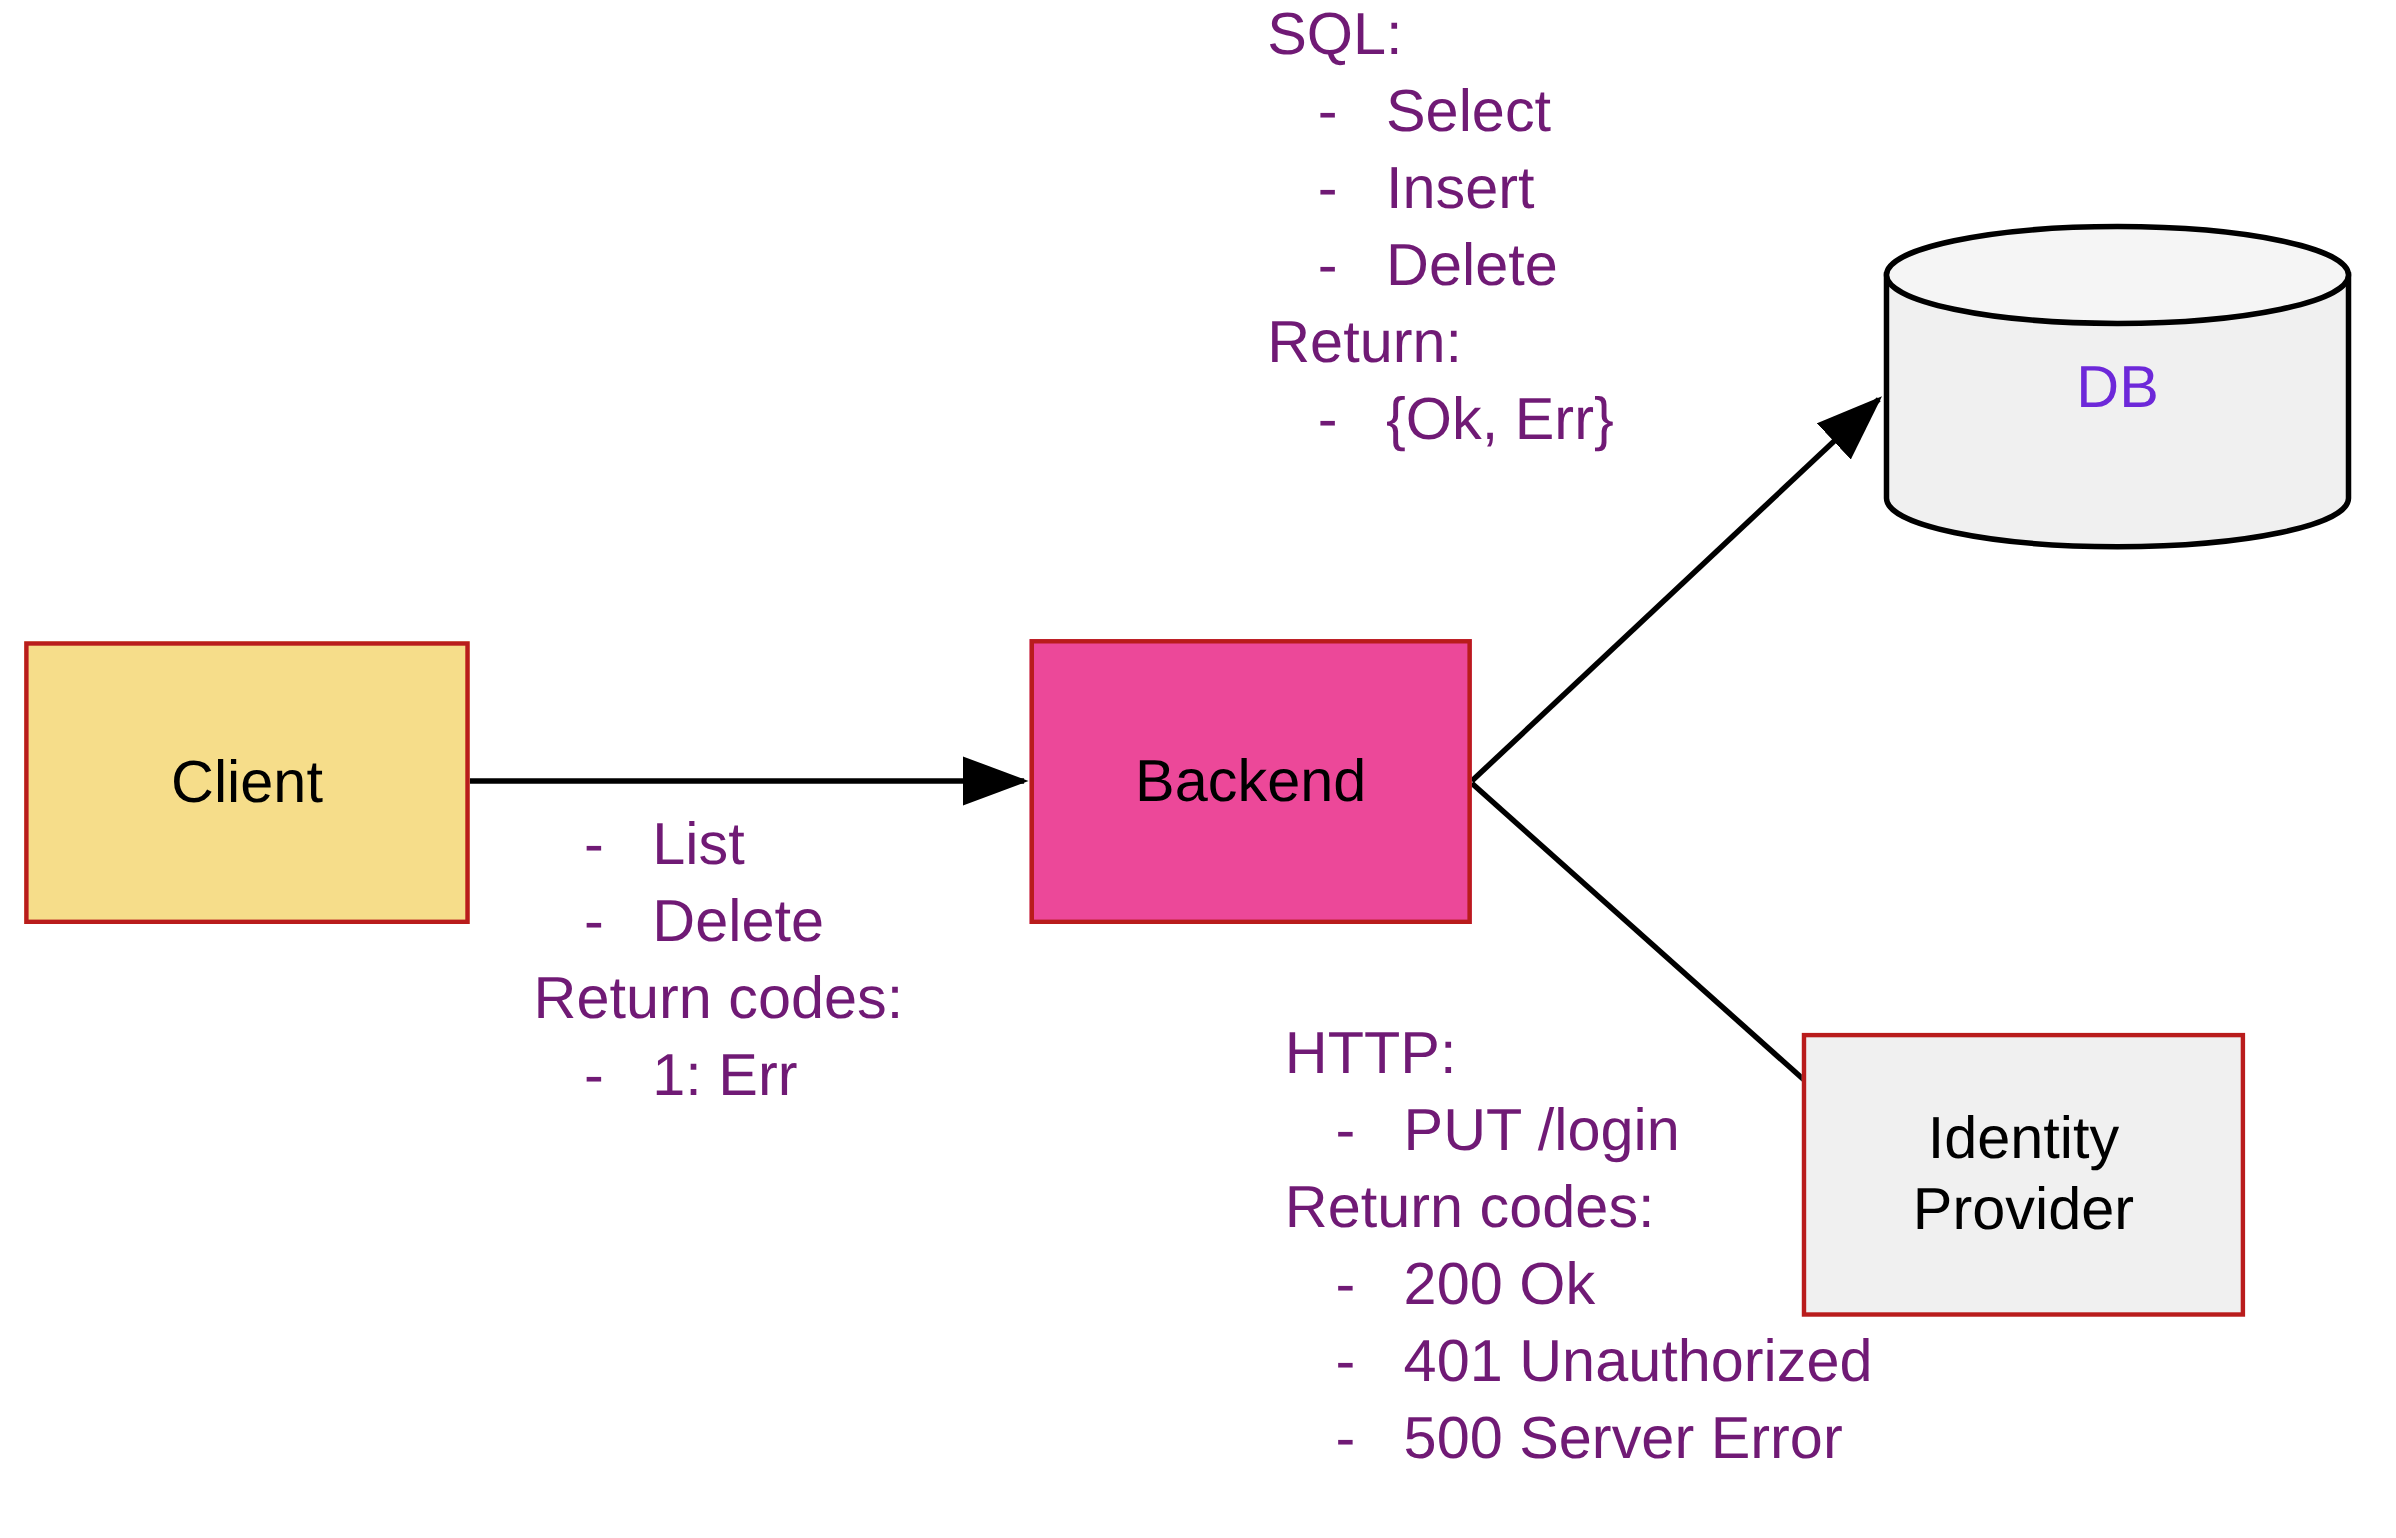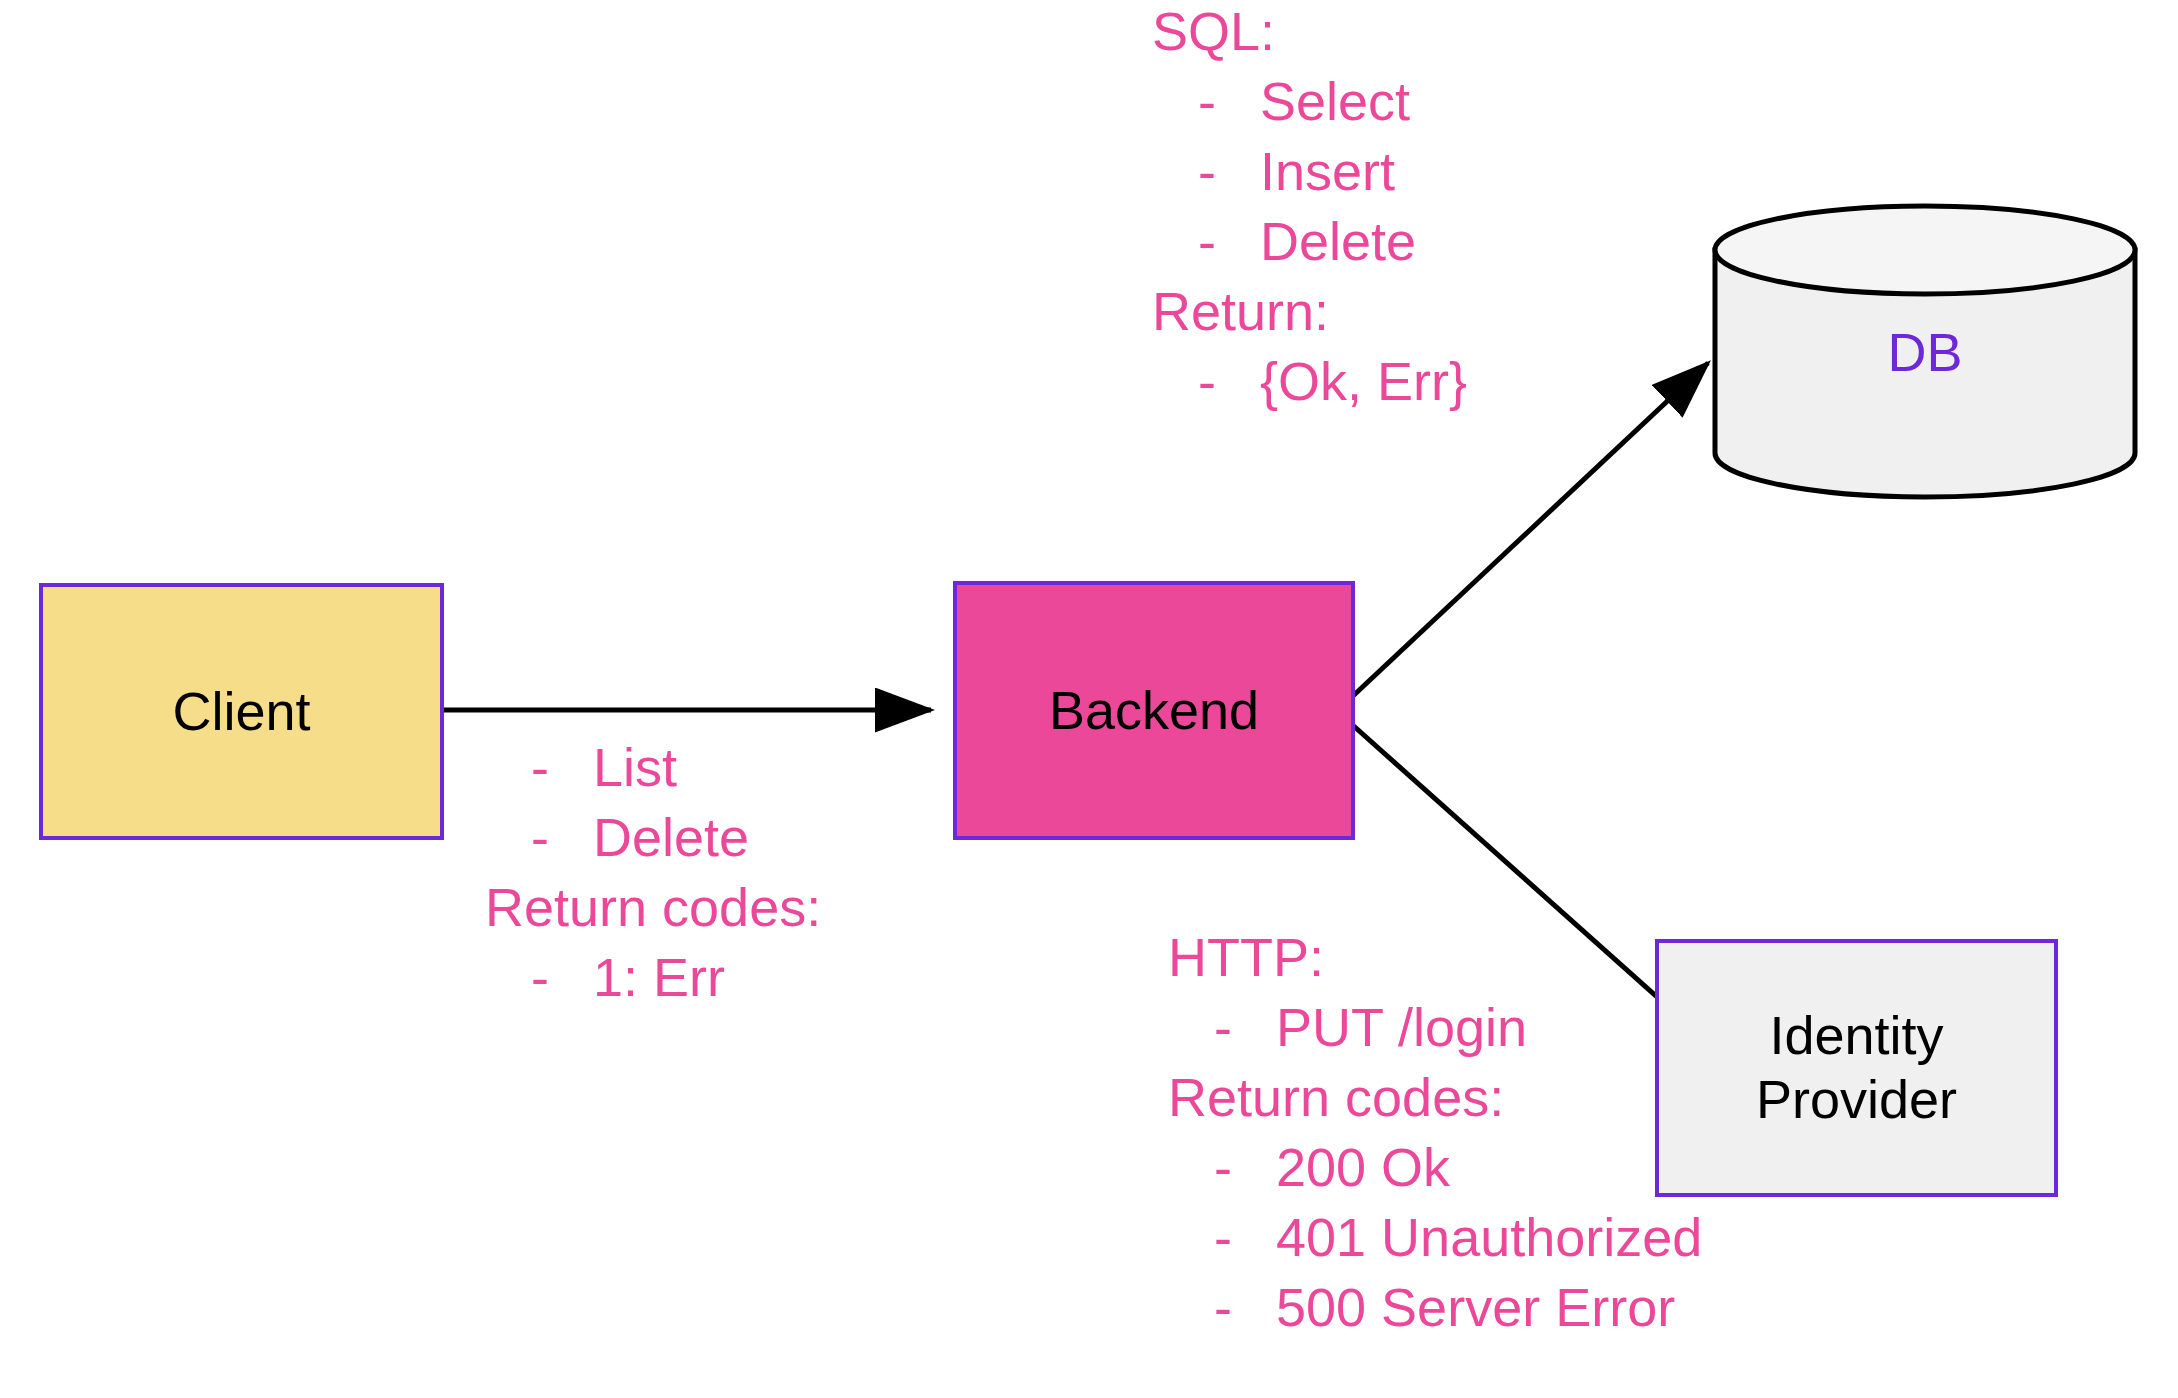--- a/index.html
+++ b/index.html
@@ -28,25 +28,24 @@
     pointer-events: none;
   }
   
   .node {
     position: absolute;
     box-sizing: border-box;
     display: flex;
     align-items: center;
     justify-content: center;
     text-align: center;
-    border: 4px solid #6d28d9;
+    border: 4px solid #b91c1c;
     font-size: 54px;
     line-height: 1.18;
     color: #000000;
-    margin-left: 17px;
   }
   .node-client {
     left: 22px;
     top: 583px;
     width: 405px;
     height: 257px;
     background: #f6dd8a;
   }
   .node-backend {
     left: 936px;
@@ -91,21 +90,21 @@
     justify-content: center;
     font-size: 54px;
     color: #6d28d9;
   }
   
   .ann {
     position: absolute;
     font-size: 54px;
     line-height: 1.0;
     white-space: nowrap;
-    color: #ec4899;
+    color: #701a75;
   }
   .ann-title {
     display: block;
     margin: 0;
     padding: 0;
   }
   .ann-list {
     list-style: none;
     margin: 0;
     padding: 0;

